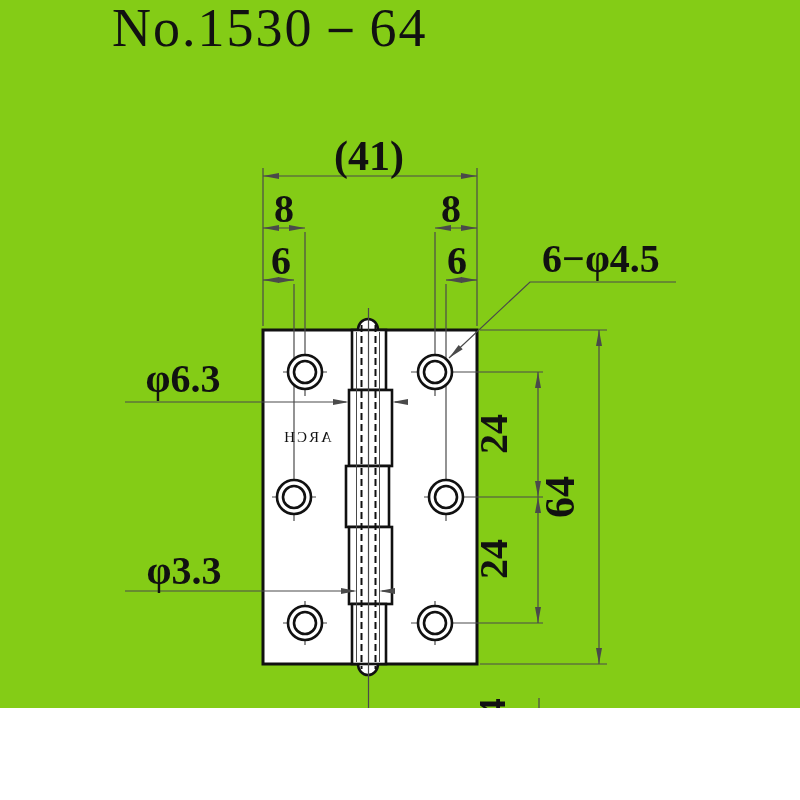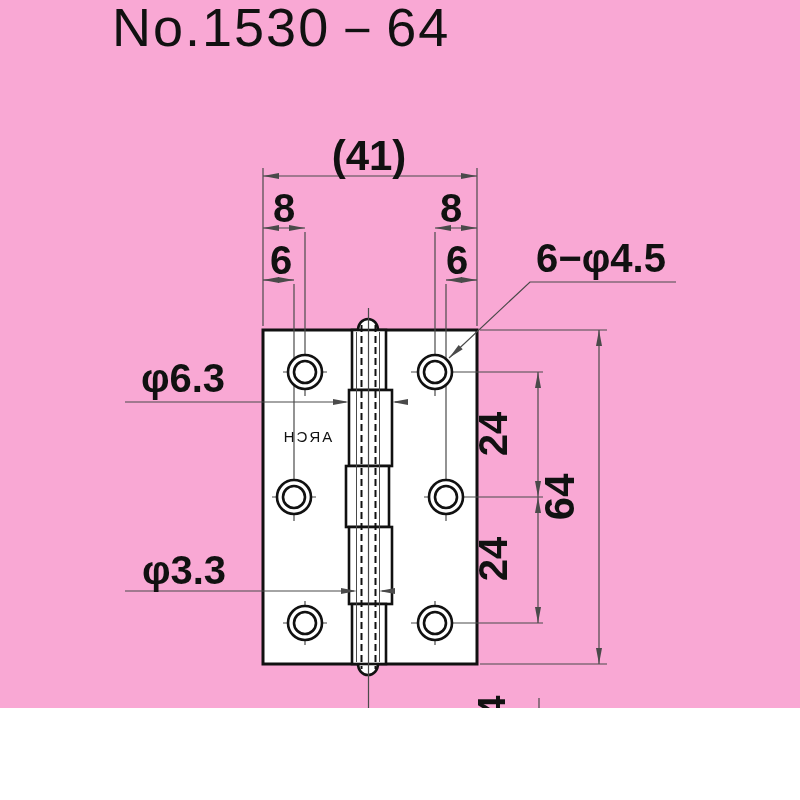--- a/index.html
+++ b/index.html
@@ -1,17 +1,17 @@
 <!DOCTYPE html>
 <html><head>
 <meta charset="utf-8">
 <style>
   html,body{margin:0;padding:0;background:#fff;}
-  #stage{position:relative;width:800px;height:708px;background:#f9a8d4;overflow:hidden;
-         font-family:Liberation Sans, sans-serif;}
+  #stage{position:relative;width:800px;height:708px;background:#84cc16;overflow:hidden;
+         font-family:Liberation Serif, serif;}
   svg{position:absolute;inset:0;}
   text{fill:#111;}
   .dimtxt{font-weight:bold;}
 </style>
 </head>
 <body>
 
 <div id="stage">
 <svg width="800" height="800" viewBox="0 0 800 800">
 

